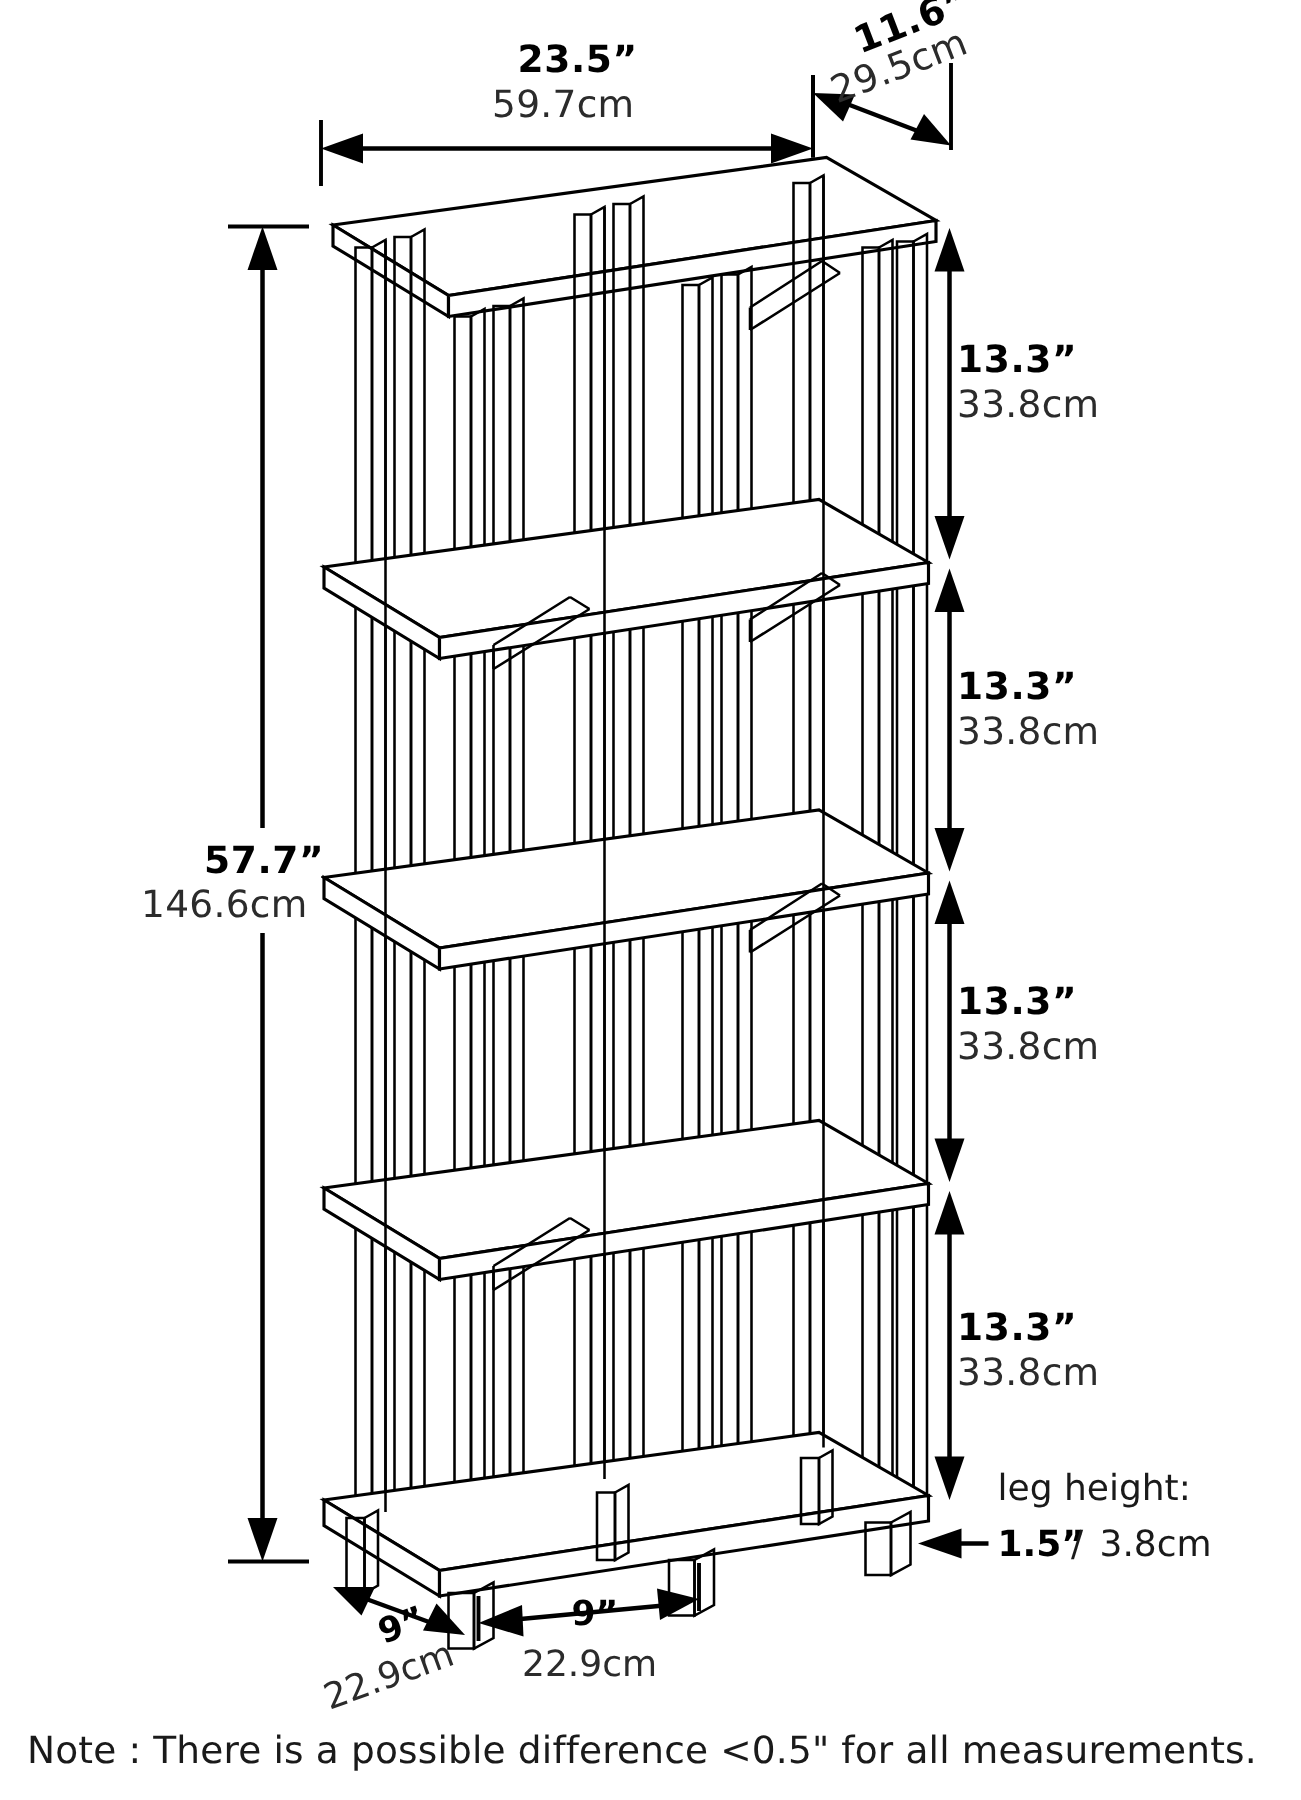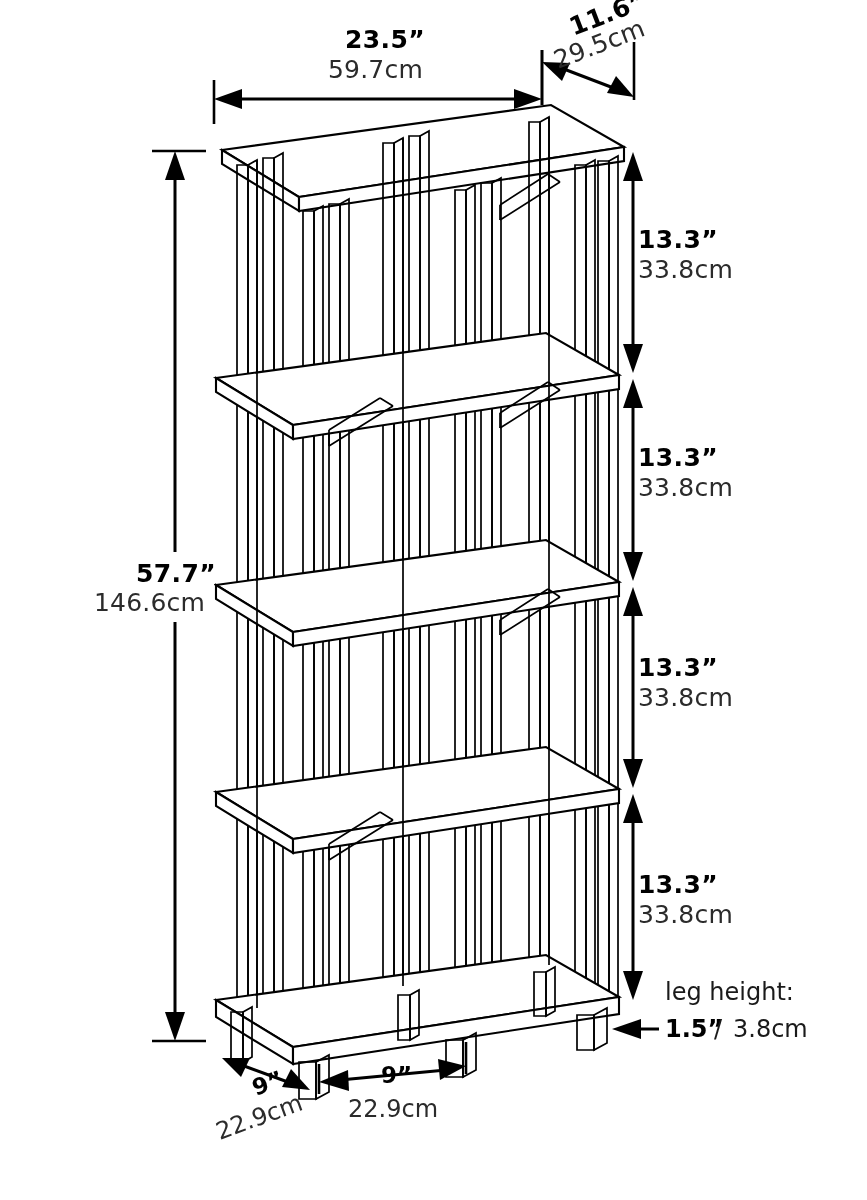--- a/index.html
+++ b/index.html
@@ -352,14 +352,15 @@
       <path class="ext-line" d="M466,1042 L466,1074"></path>
       <path class="dim-line" d="M340,1080 L446,1070"></path>
       <polygon class="arrow-head" points="319,1082 348,1070 349,1091"></polygon>
       <polygon class="arrow-head" points="466,1066 438,1059 440,1080"></polygon>
       <text class="label-small-imp" x="381" y="1083">9”</text>
       <text class="label-small-cm" x="348" y="1117">22.9cm</text>
     </g>
 
   </svg>
 
+  <div class="note-text">Note : There is a possible difference &lt;0.5" for all measurements.</div>
 
 </div>
 
 </body></html>

